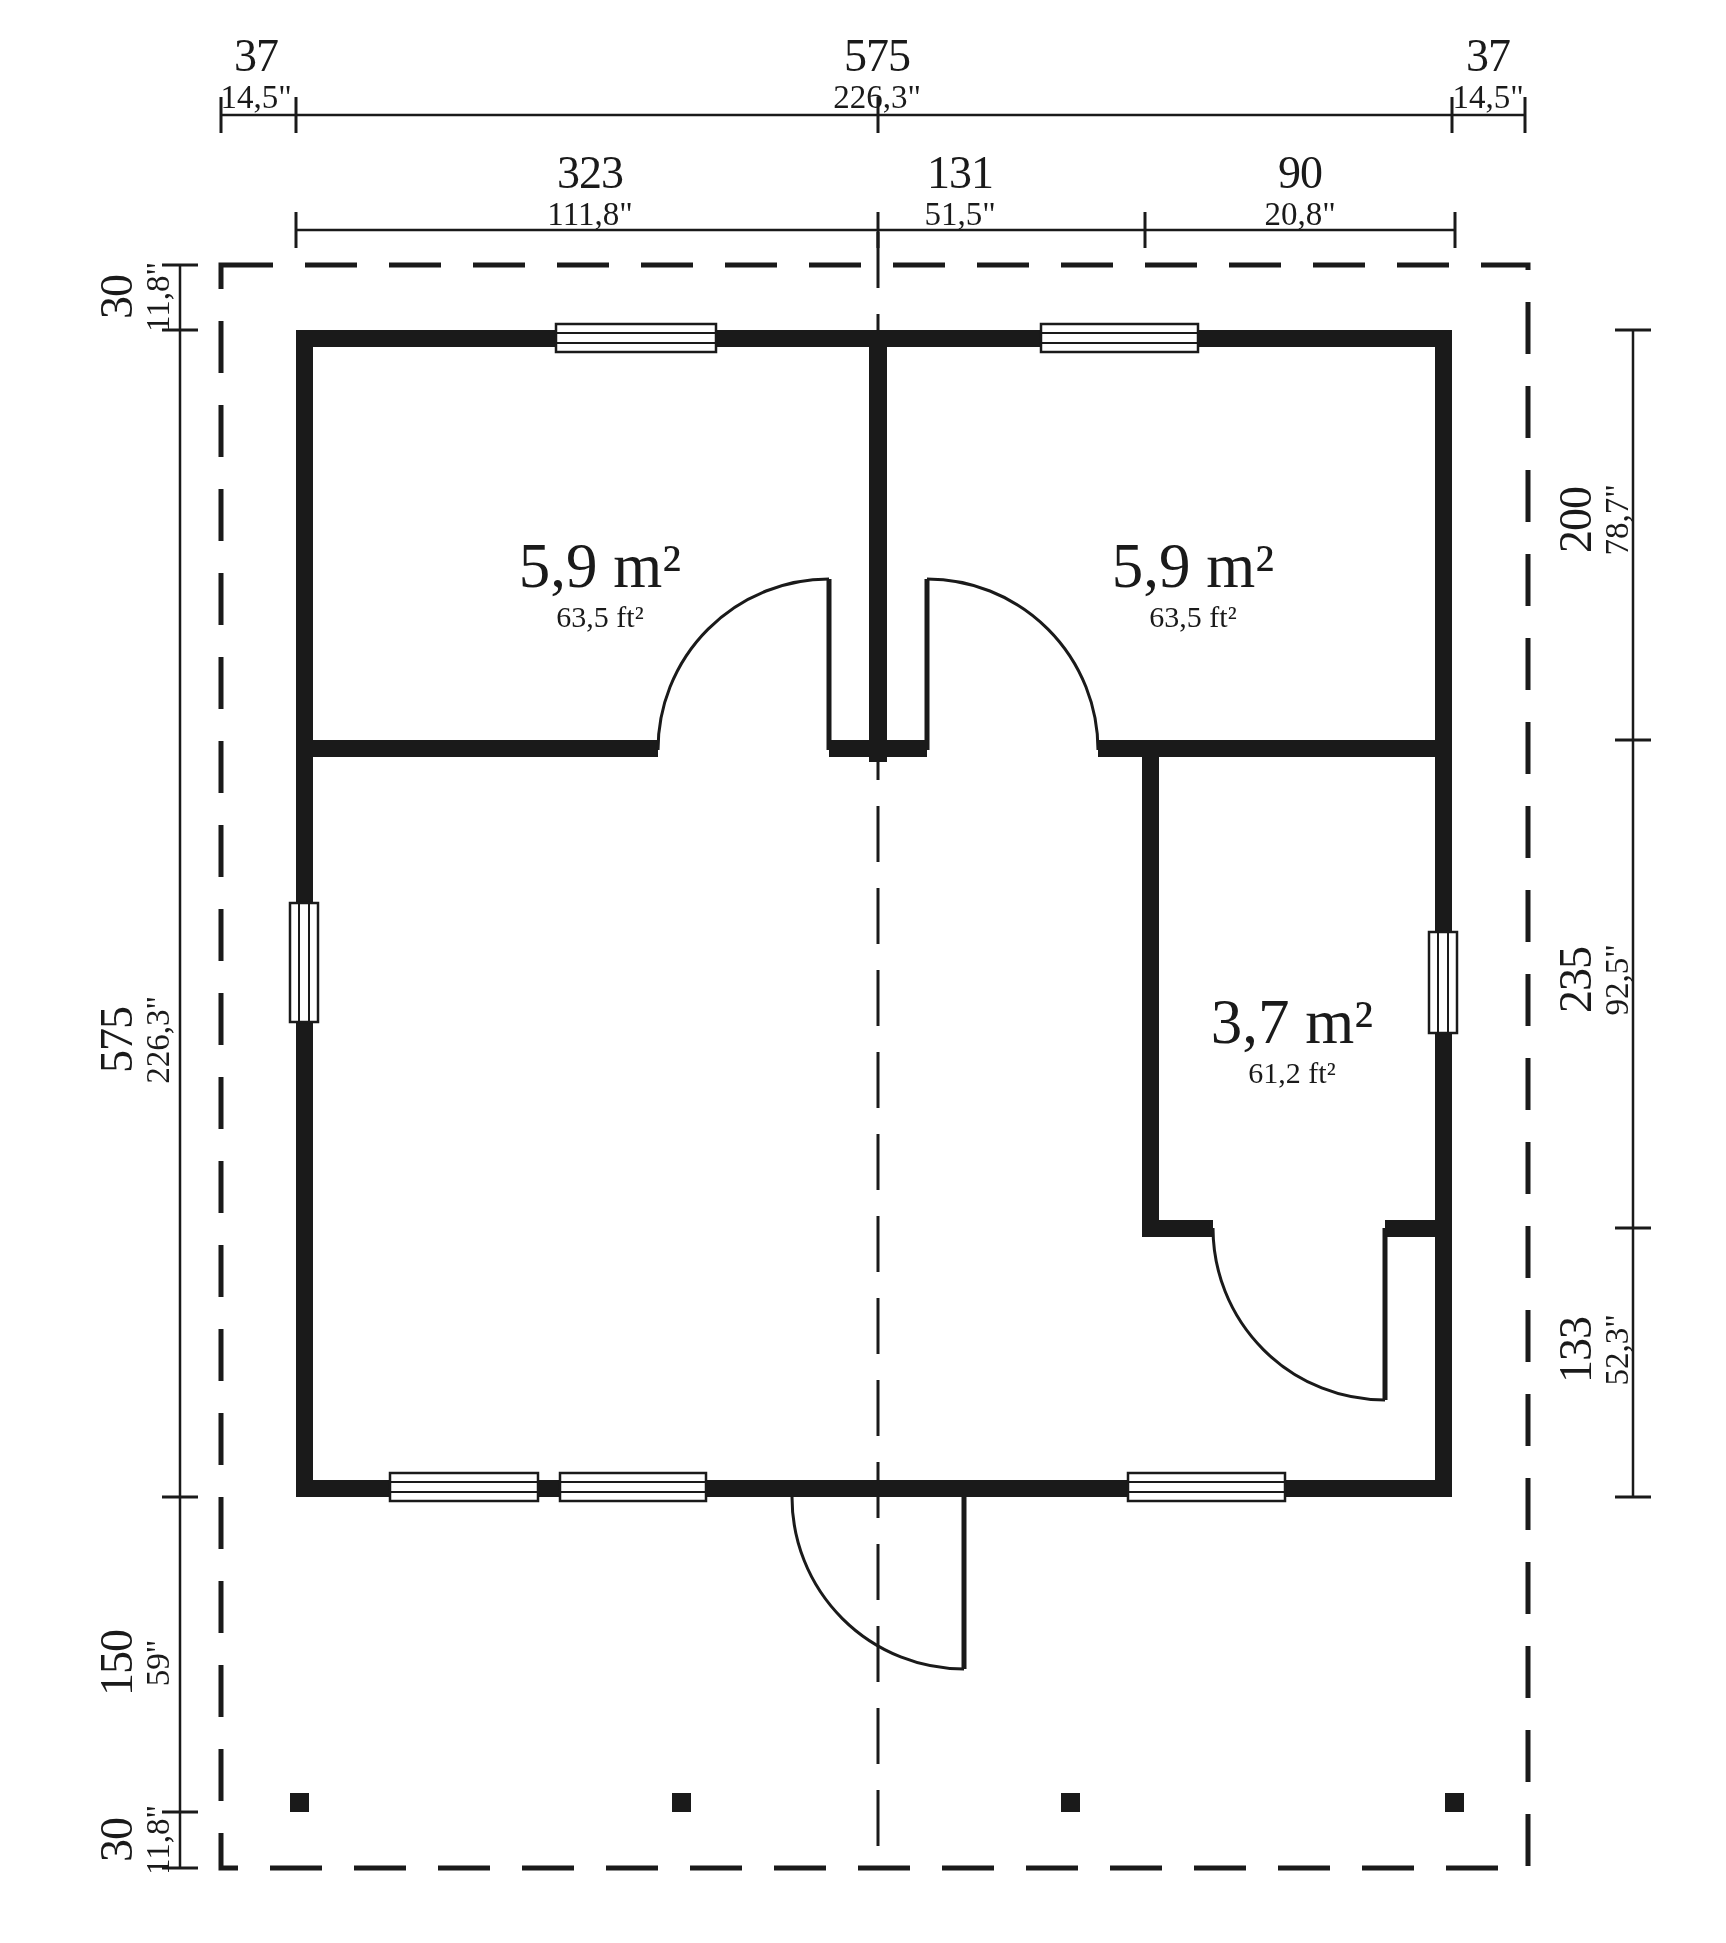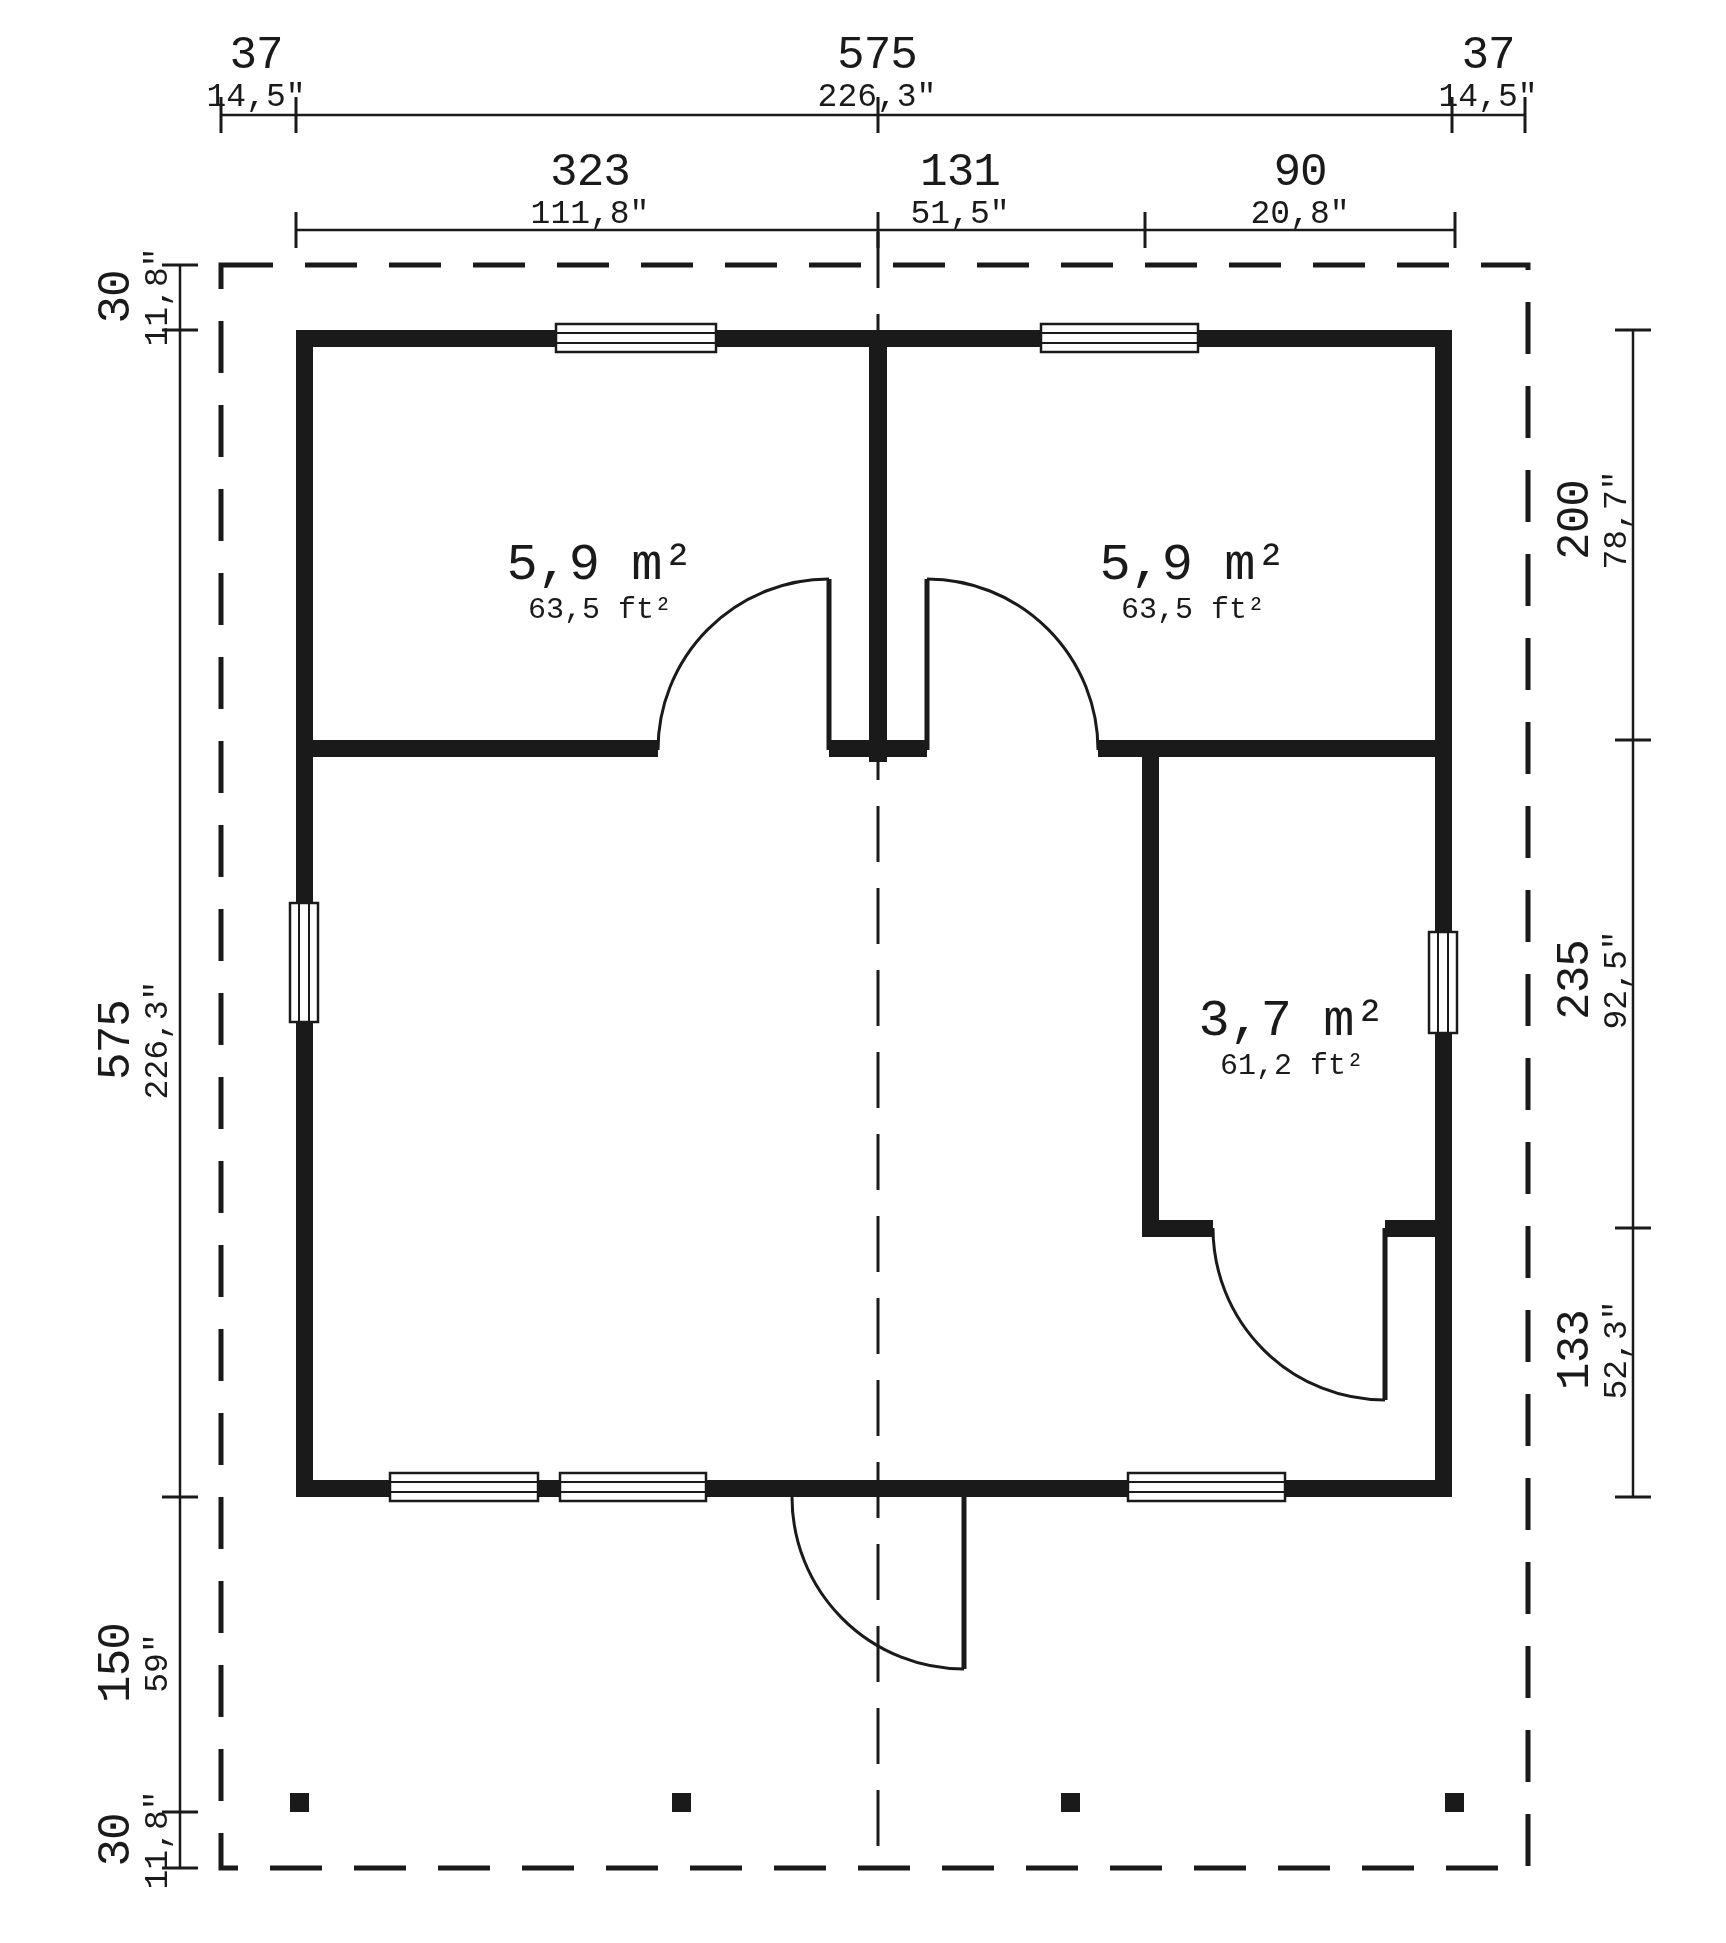--- a/index.html
+++ b/index.html
@@ -1,29 +1,29 @@
 <!DOCTYPE html>
 <html><head>
 <meta charset="utf-8">
 <style>
   html,body{margin:0;padding:0;background:#ffffff;}
   .plan{
     position:relative;width:1726px;height:1892px;background:#fff;
-    font-family:Liberation Mono, monospace;color:#1a1a1a;overflow:hidden;
+    font-family:Liberation Serif, serif;color:#1a1a1a;overflow:hidden;
   }
   .plan svg{position:absolute;left:0;top:0;}
   .lbl{
     position:absolute;text-align:center;white-space:nowrap;
     transform:translate(-50%,-50%);
   }
   .lbl.v{transform:translate(-50%,-50%) rotate(-90deg);}
   .cm{font-size:46px;line-height:1.06;letter-spacing:-1px;}
   .inch{font-size:33px;line-height:1.02;}
   .room{background:#fff;padding:0 8px;}
-  .room .m2{font-size:52px;line-height:1.12;margin-top:31px;}
+  .room .m2{font-size:63px;line-height:1.12;margin-top:31px;}
   .room .ft2{font-size:30px;line-height:1.02;}
 </style>
 </head>
 <body>
 
 <div class="plan">
 
   <svg width="1726" height="1943" viewBox="0 0 1726 1943">
 
     <g>

